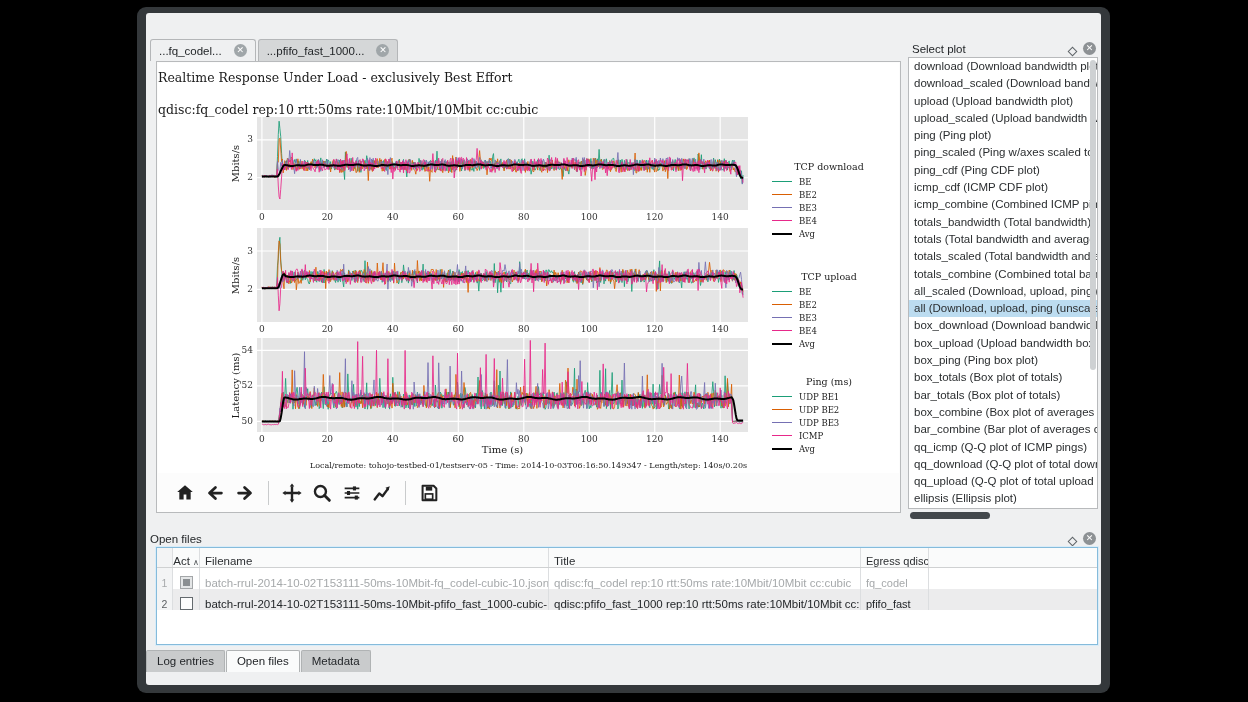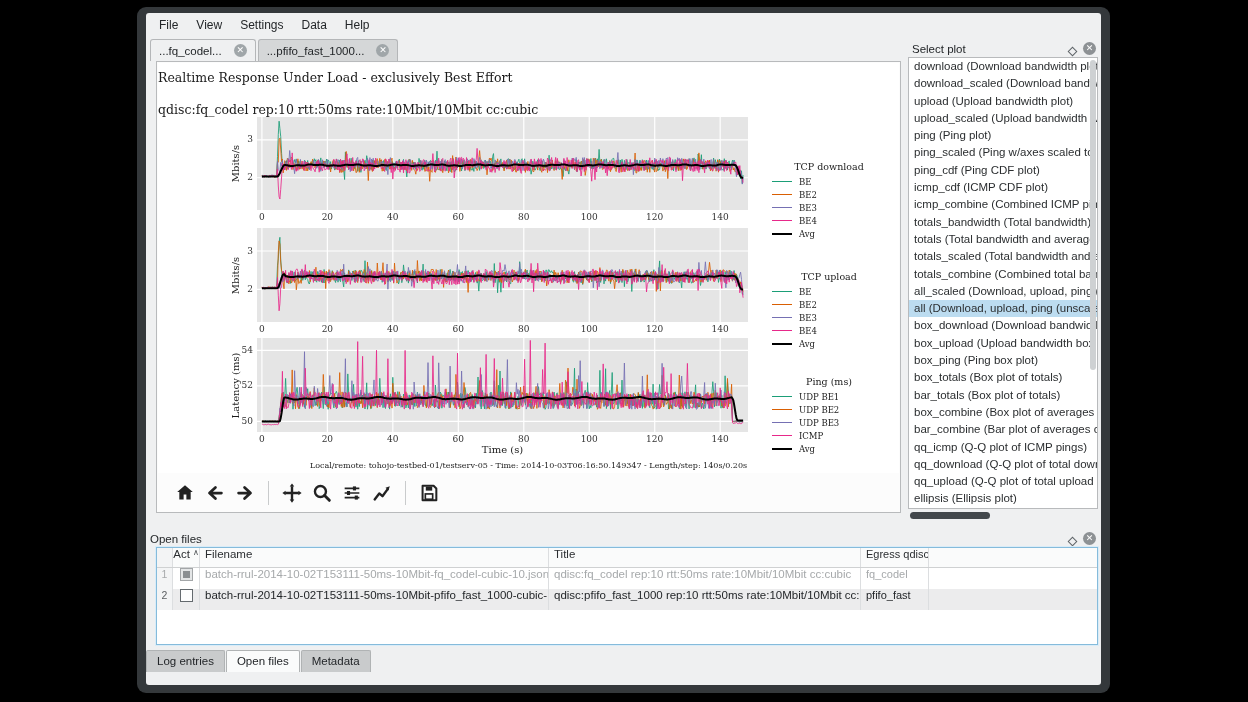--- a/index.html
+++ b/index.html
@@ -72,21 +72,21 @@
                     background:#ced1d3; border-radius:3px; }
   .hscroll { position:absolute; left:763px; top:499px; width:188px; height:8px; }
   .hscroll-handle { position:absolute; left:1px; top:0; width:80px; height:7px;
                     background:#43484c; border-radius:3.5px; }
 
   
   .files-table { position:absolute; left:10px; top:534px; width:942px; height:98px;
                  background:#fff; border:1px solid #85bbdb; box-shadow:0 0 0 1px #d9ecf8; }
   .ft-row { display:flex; width:100%; }
   .ft-cell { padding:0 5px; font-size:11.5px; color:#232629; white-space:nowrap;
-             overflow:hidden; border-right:1px solid #dcdee0; display:flex; align-items:flex-start; }
+             overflow:hidden; border-right:1px solid #dcdee0; display:flex; align-items:flex-end; }
   .ft-head { height:20px; background:#fafbfb; border-bottom:1px solid #cfd1d2; }
   .ft-head .ft-cell { color:#2b2e31; }
   .ft-data { height:21px; }
   .ft-data.banded { background:#ececed; }
   .ft-data.grayed .ft-cell { color:#a6a9ab; }
   .rownum { width:16px; justify-content:center; background:#f3f4f5; color:#5c6063;
             font-size:10.5px; padding:0; }
   .col-act { width:27px; justify-content:center; padding:0 2px; }
   .col-fname { width:349px; }
   .col-title { width:312px; }
@@ -106,27 +106,20 @@
            border-radius:2px 2px 0 0; margin-right:1px; }
   .b-tab.active { background:#fafbfb; }
 </style>
 </head>
 <body>
 
 <div class="desktop">
   <div class="app-window">
     <div class="window-content">
 
-      <div class="menu-bar" id="menu-bar">
-          <span class="menu-item">File</span>
-          <span class="menu-item">View</span>
-          <span class="menu-item">Settings</span>
-          <span class="menu-item">Data</span>
-          <span class="menu-item">Help</span>
-        </div>
 
       <div class="doc-tabs" id="doc-tabs">
           <div class="doc-tab active">
             <span>...fq_codel...</span>
             <span class="close-dot">✕</span>
           </div>
           <div class="doc-tab">
             <span>...pfifo_fast_1000...</span>
             <span class="close-dot">✕</span>
           </div>

